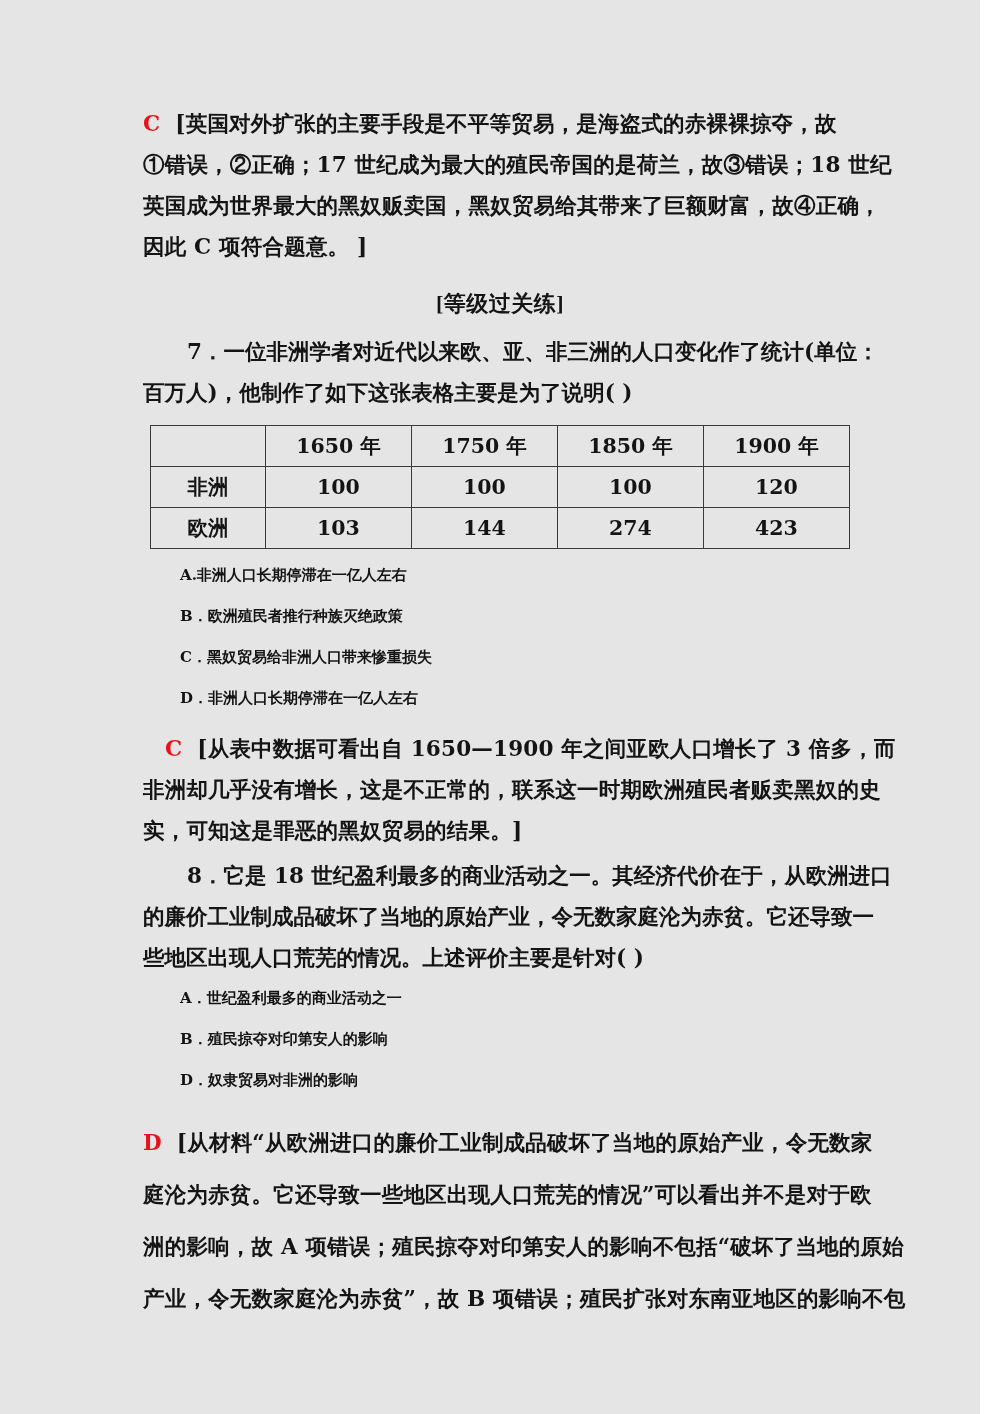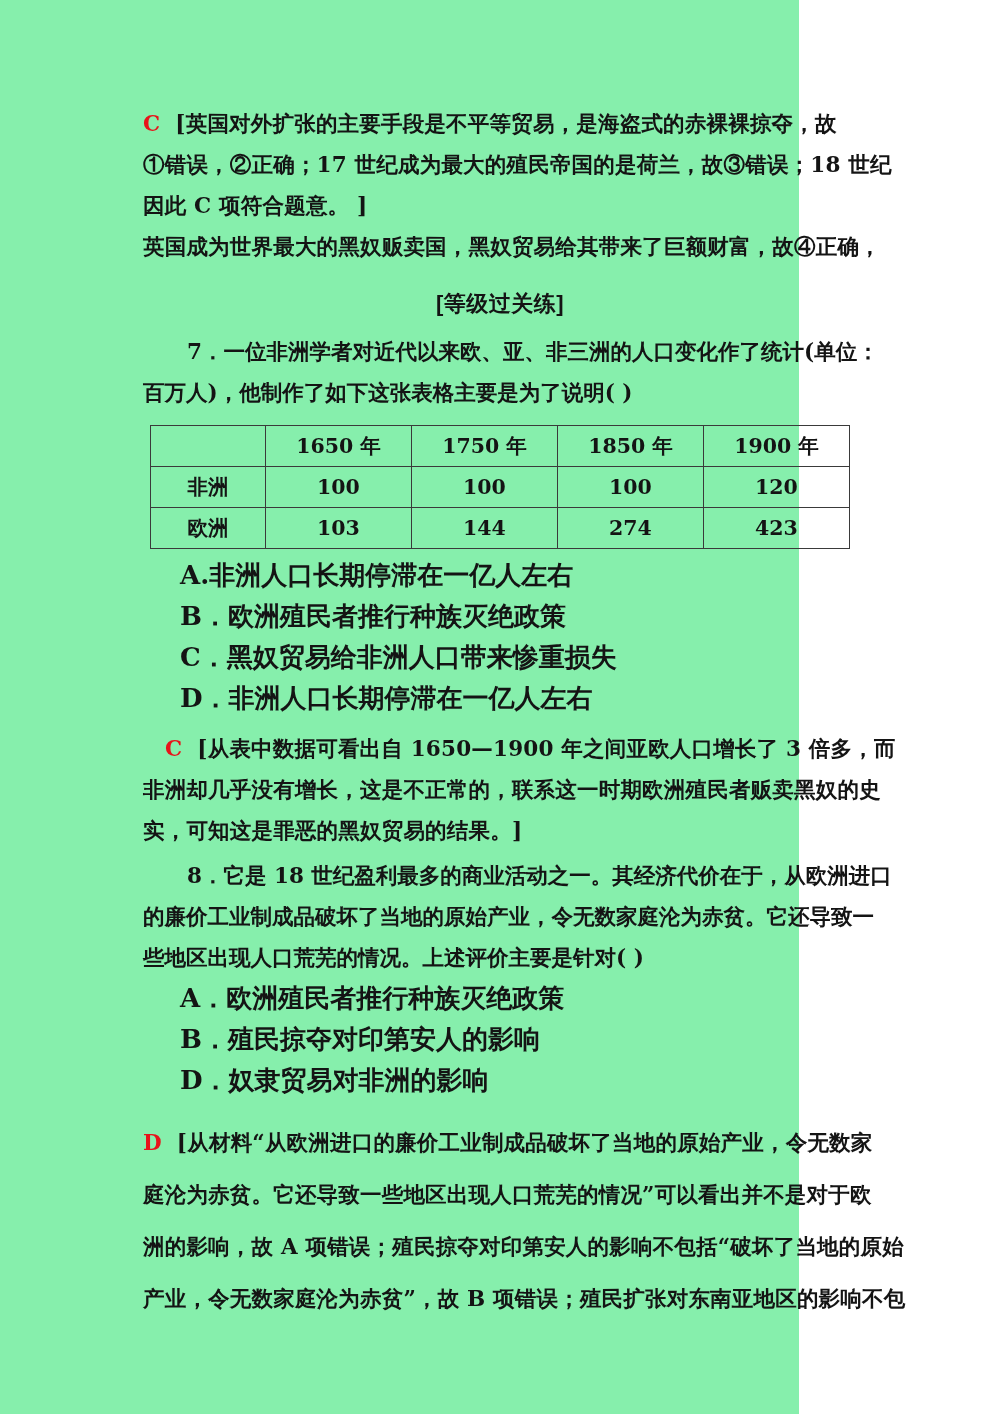--- a/index.html
+++ b/index.html
@@ -14,23 +14,23 @@
     position: relative;
     font-family: "DejaVu Serif", "Liberation Serif", serif;
     color: #141414;
     overflow: hidden;
   }
 
   .page {
     position: absolute;
     left: 0;
     top: 0;
-    width: 799px;
+    width: 980px;
     height: 1414px;
-    background: #86efac;
+    background: #e5e5e5;
   }
 
   .content {
     position: absolute;
     left: 143px;
     top: 103px;
     width: 714px;
   }
 
   
@@ -62,38 +62,38 @@
     line-height: 41px;
     font-weight: 700;
   }
 
   .indent2 { padding-left: 44px; }
   .indent1 { padding-left: 22px; }
 
   
   .section-header {
     text-align: center;
-    font-family: Liberation Sans, sans-serif;
+    font-family: Liberation Serif, serif;
     font-weight: 700;
     font-size: 22px;
     line-height: 30px;
     margin: 22px 0 12px 0;
     letter-spacing: 0.5px;
   }
 
   
   .q-stem {
     font-size: 21.5px;
     line-height: 41px;
     font-weight: 700;
   }
 
   
   .opt {
-    font-size: 26px;
+    font-size: 15px;
     line-height: 41px;
     font-weight: 700;
     padding-left: 37px;
     white-space: pre;
   }
 
   
   .tbl-wrap {
     margin: 12px 0 6px 0;
     padding-left: 7px;
@@ -127,22 +127,22 @@
 </style>
 </head>
 <body>
 
 <div class="page">
   <div class="content">
 
     <div class="para para-analysis">
       <span class="jline"><span class="ans-letter">C</span><span>[英国对外扩张的主要手段是不平等贸易，是海盗式的赤裸裸掠夺，故</span></span>
       <span class="jline">①错误，②正确；17 世纪成为最大的殖民帝国的是荷兰，故③错误；18 世纪</span>
+      <span class="jline">英国成为世界最大的黑奴贩卖国，黑奴贸易给其带来了巨额财富，故④正确，</span>
       <span class="jline">因此 C 项符合题意。 ]</span>
-      <span class="jline">英国成为世界最大的黑奴贩卖国，黑奴贸易给其带来了巨额财富，故④正确，</span>
     </div>
 
     <div class="section-header">[等级过关练]</div>
 
     <div class="q-stem">
       <span class="jline indent2">7．一位非洲学者对近代以来欧、亚、非三洲的人口变化作了统计(单位：</span>
       <span class="jline">百万人)，他制作了如下这张表格主要是为了说明(      )</span>
     </div>
 
     <div class="tbl-wrap">
@@ -197,21 +197,21 @@
 
     <div class="sp-xs"></div>
 
     <div class="q-stem">
       <span class="jline indent2">8．它是 18 世纪盈利最多的商业活动之一。其经济代价在于，从欧洲进口</span>
       <span class="jline">的廉价工业制成品破坏了当地的原始产业，令无数家庭沦为赤贫。它还导致一</span>
       <span class="jline">些地区出现人口荒芜的情况。上述评价主要是针对(      )</span>
     </div>
 
     <div>
-      <div class="opt">A．欧洲殖民者推行种族灭绝政策</div>
+      <div class="opt">A．世纪盈利最多的商业活动之一</div>
       <div class="opt">B．殖民掠夺对印第安人的影响</div>
       <div class="opt">D．奴隶贸易对非洲的影响</div>
     </div>
 
     <div class="sp-m"></div>
 
     <div class="para para-analysis wide-gap">
       <span class="jline wide-gap"><span class="ans-letter">D</span><span>[从材料“从欧洲进口的廉价工业制成品破坏了当地的原始产业，令无数家</span></span>
       <span class="jline wide-gap">庭沦为赤贫。它还导致一些地区出现人口荒芜的情况”可以看出并不是对于欧</span>
       <span class="jline wide-gap">洲的影响，故 A 项错误；殖民掠夺对印第安人的影响不包括“破坏了当地的原始</span>

